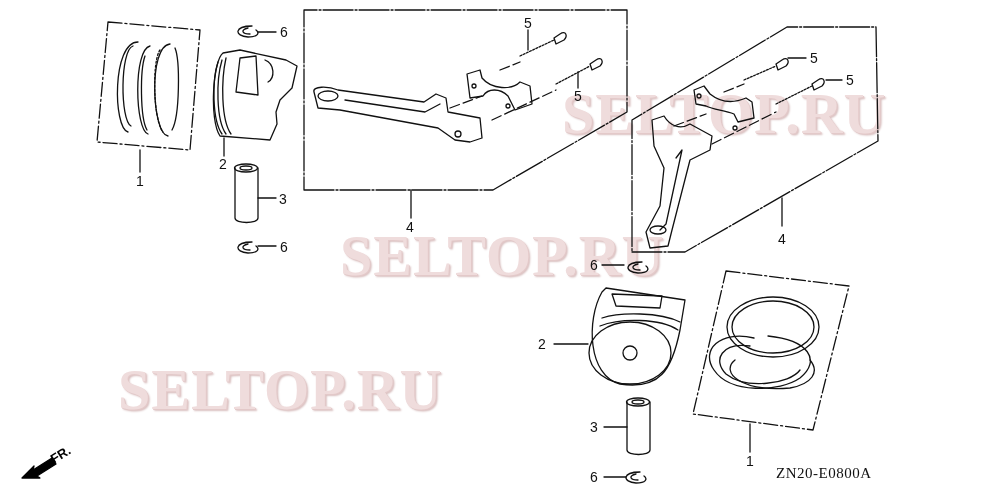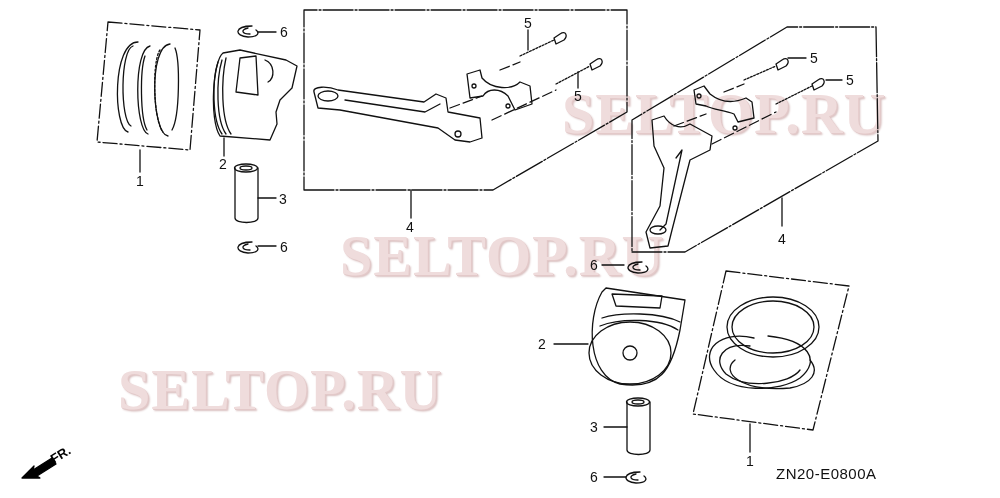--- a/index.html
+++ b/index.html
@@ -1,21 +1,21 @@
 <!DOCTYPE html>
 <html><head>
 <meta charset="utf-8">
 <style>
   html,body{margin:0;padding:0;background:#ffffff;}
   body{width:1000px;height:498px;position:relative;overflow:hidden;font-family:"Liberation Sans",sans-serif;}
   #canvas{position:absolute;left:0;top:0;width:1000px;height:498px;}
   .wm{position:absolute;font-family:"Liberation Serif",serif;font-weight:bold;color:#efdcdc;
       text-shadow:1px 1px 0 #e3c9c9,2px 2px 2px #d9c0c0;letter-spacing:1px;white-space:nowrap;}
   .lbl{position:absolute;font-family:"Liberation Sans",sans-serif;font-size:14px;color:#111;line-height:14px;}
-  .code{position:absolute;font-family:Liberation Sans, sans-serif;font-size:15px;color:#111;letter-spacing:0.5px;}
+  .code{position:absolute;font-family:Liberation Serif, serif;font-size:15px;color:#111;letter-spacing:0.5px;}
   .fr{position:absolute;font-family:"Liberation Sans",sans-serif;font-weight:bold;font-size:13px;color:#000;transform:rotate(-32deg);}
 </style>
 </head>
 <body>
 
 <div class="wm" style="left:562px;top:80px;font-size:58px;">SELTOP.RU</div>
 <div class="wm" style="left:340px;top:222px;font-size:58px;">SELTOP.RU</div>
 <div class="wm" style="left:118px;top:356px;font-size:58px;">SELTOP.RU</div>
 
 <svg id="canvas" viewBox="0 0 1000 498" xmlns="http://www.w3.org/2000/svg">

